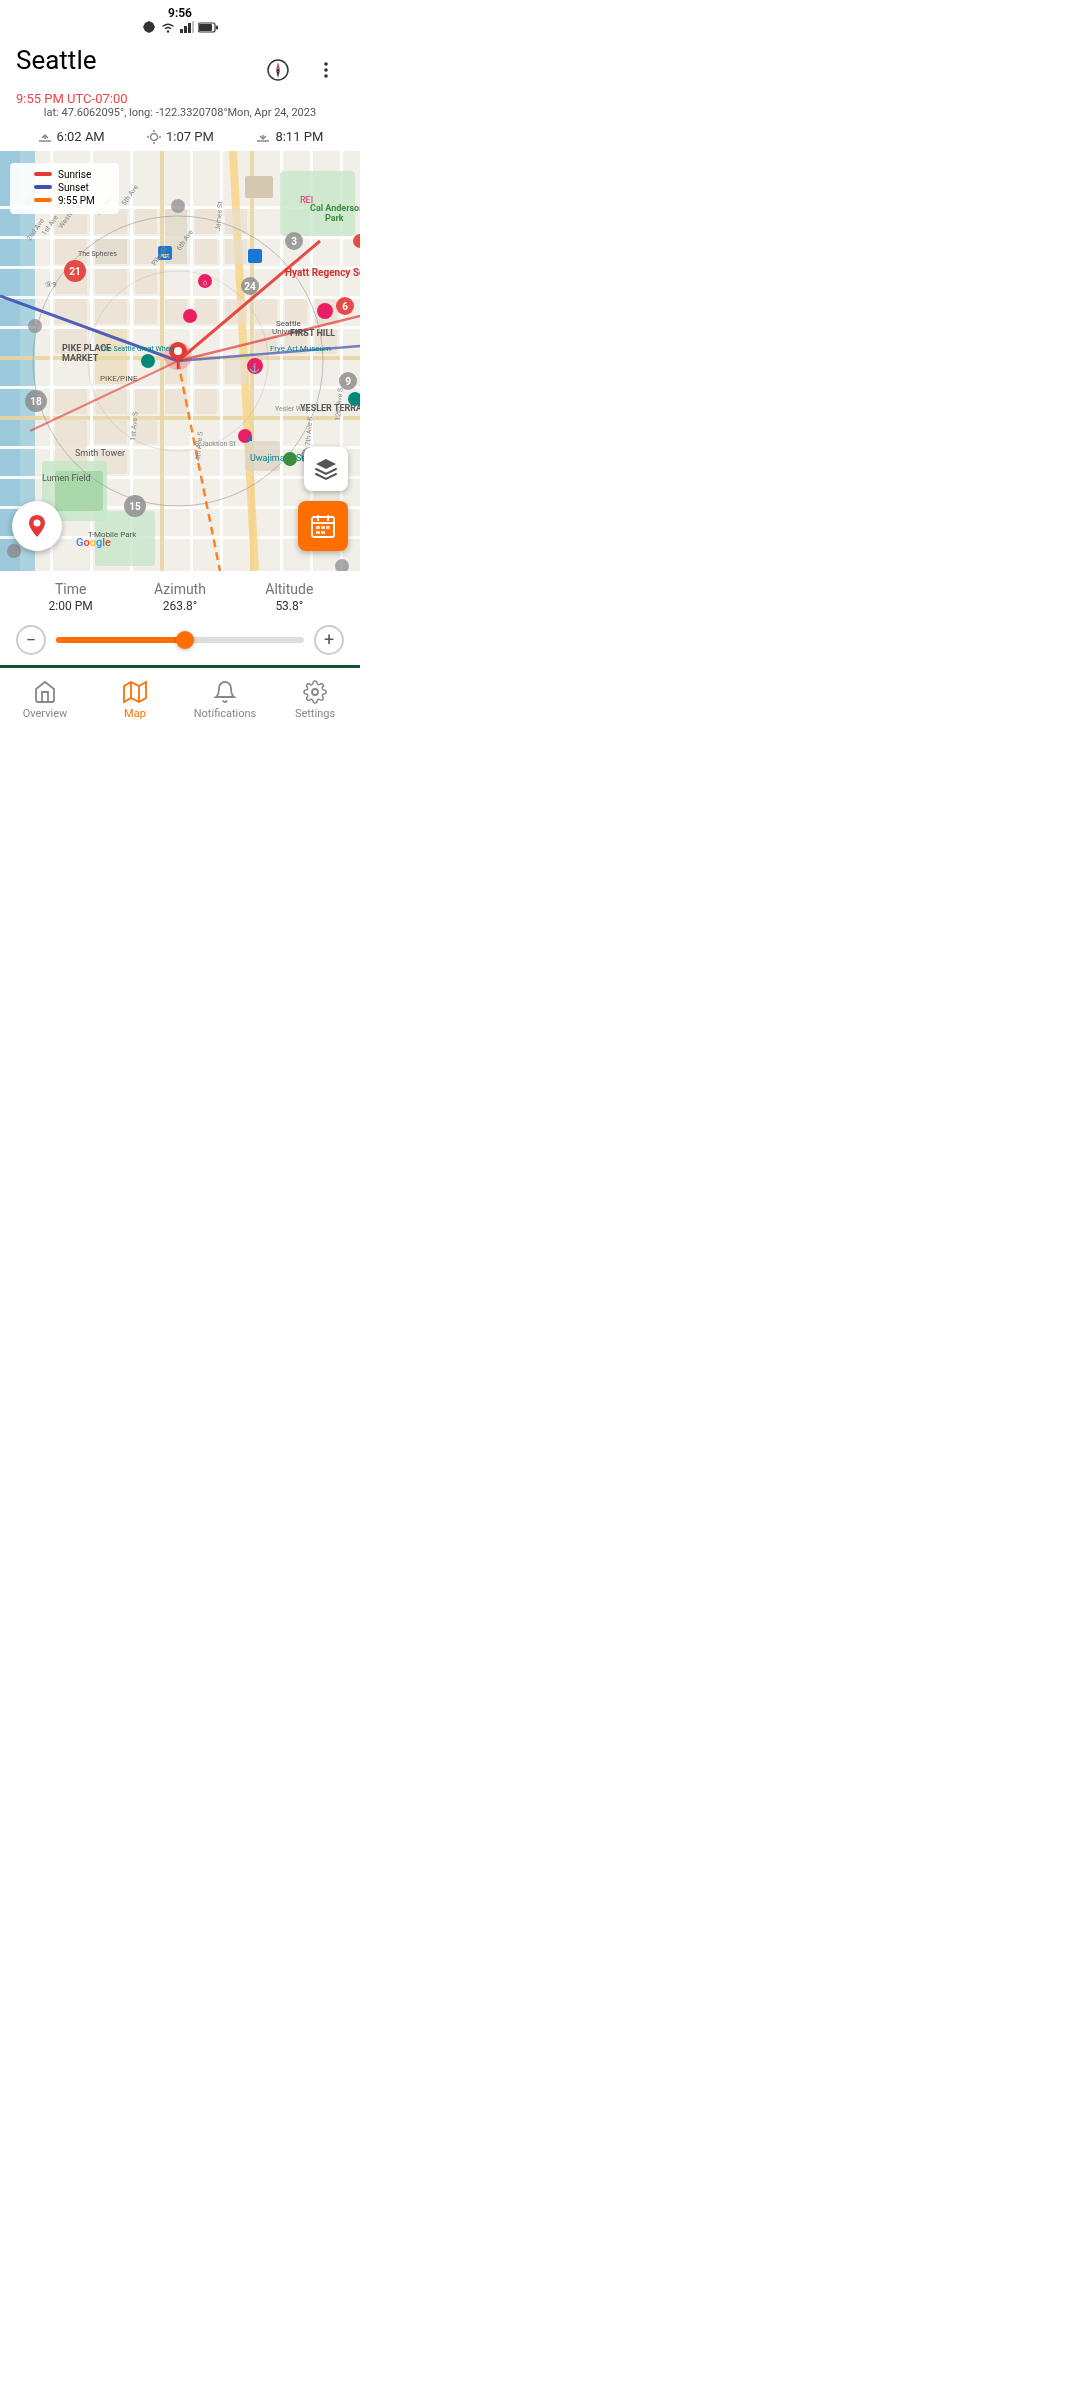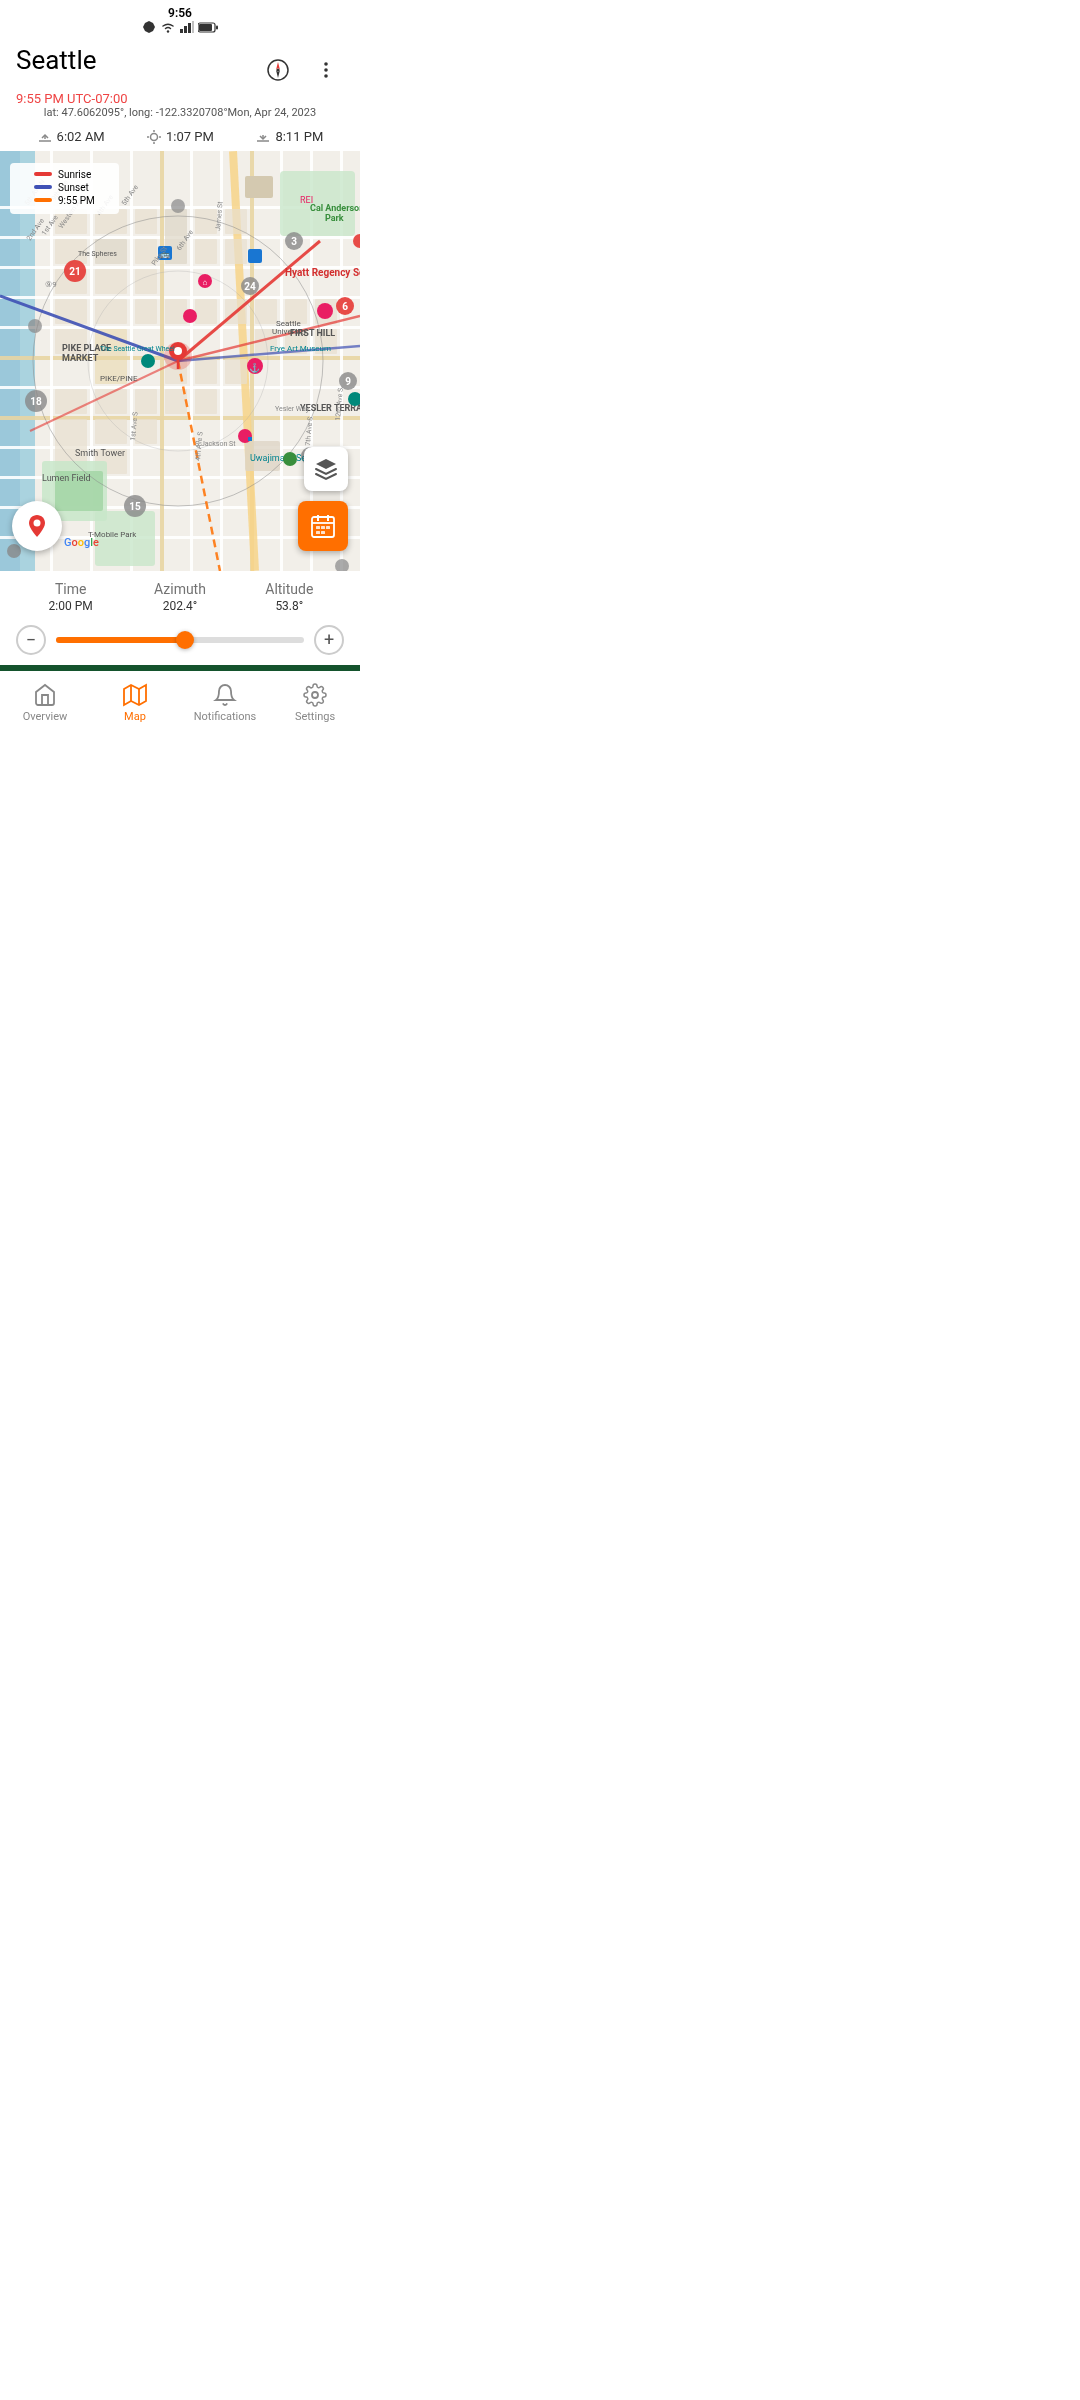--- a/index.html
+++ b/index.html
@@ -168,21 +168,21 @@
       align-items: center;
       justify-content: center;
       cursor: pointer;
       font-size: 22px;
       color: #fff;
     }
     
     .google-watermark {
       position: absolute;
       bottom: 22px;
-      left: 64px;
+      left: 76px;
       font-size: 11px;
       color: #555;
       font-weight: 500;
     }
     .google-watermark span.g { color: #4285F4; }
     .google-watermark span.o1 { color: #EA4335; }
     .google-watermark span.o2 { color: #FBBC05; }
     .google-watermark span.g2 { color: #4285F4; }
     .google-watermark span.l { color: #34A853; }
     .google-watermark span.e { color: #EA4335; }
@@ -255,21 +255,21 @@
       margin-left: -9px;
       box-shadow: 0 1px 4px rgba(0,0,0,0.3);
     }
 
     
     .bottom-nav {
       display: flex;
       justify-content: space-around;
       padding: 8px 0 12px;
       background: #fff;
-      border-top: 6px solid #14532d;
+      border-top: 3px solid #14532d;
       align-items: flex-end;
     }
     .nav-item {
       display: flex;
       flex-direction: column;
       align-items: center;
       gap: 3px;
       cursor: pointer;
       flex: 1;
       padding: 4px 0;
@@ -609,21 +609,21 @@
   </div>
 </div>
 
 <div class="info-panel">
   <div class="info-item">
     <div class="info-label">Time</div>
     <div class="info-value">2:00 PM</div>
   </div>
   <div class="info-item">
     <div class="info-label">Azimuth</div>
-    <div class="info-value">202.4°</div>
+    <div class="info-value">263.8°</div>
   </div>
   <div class="info-item">
     <div class="info-label">Altitude</div>
     <div class="info-value">53.8°</div>
   </div>
 </div>
 
 <div class="slider-row">
   <div class="slider-minus">
     <span>−</span>

